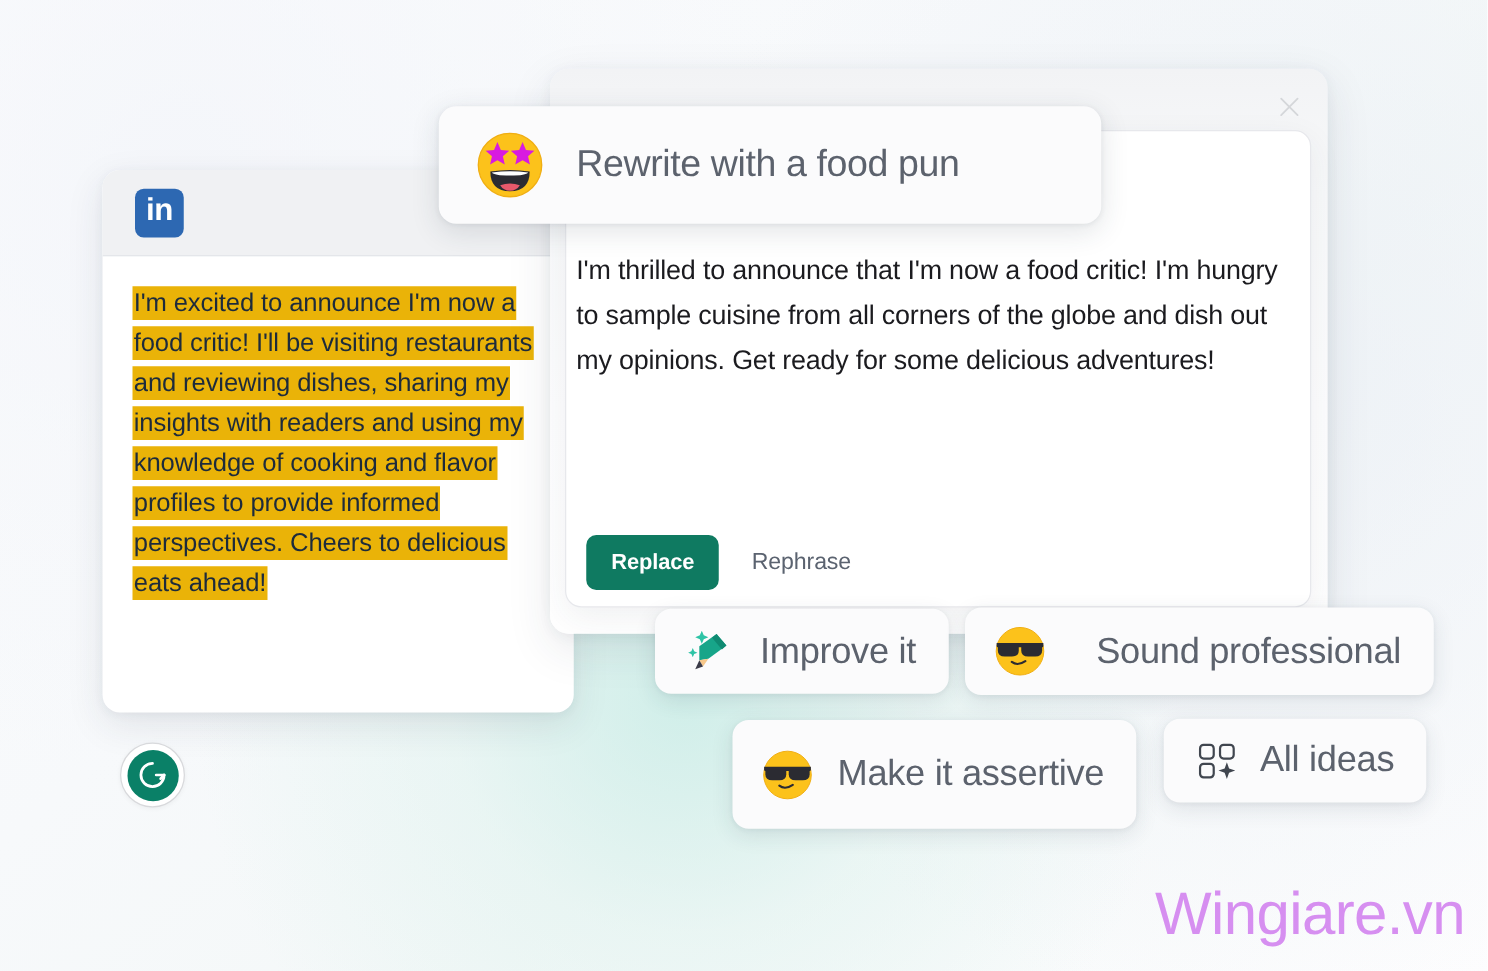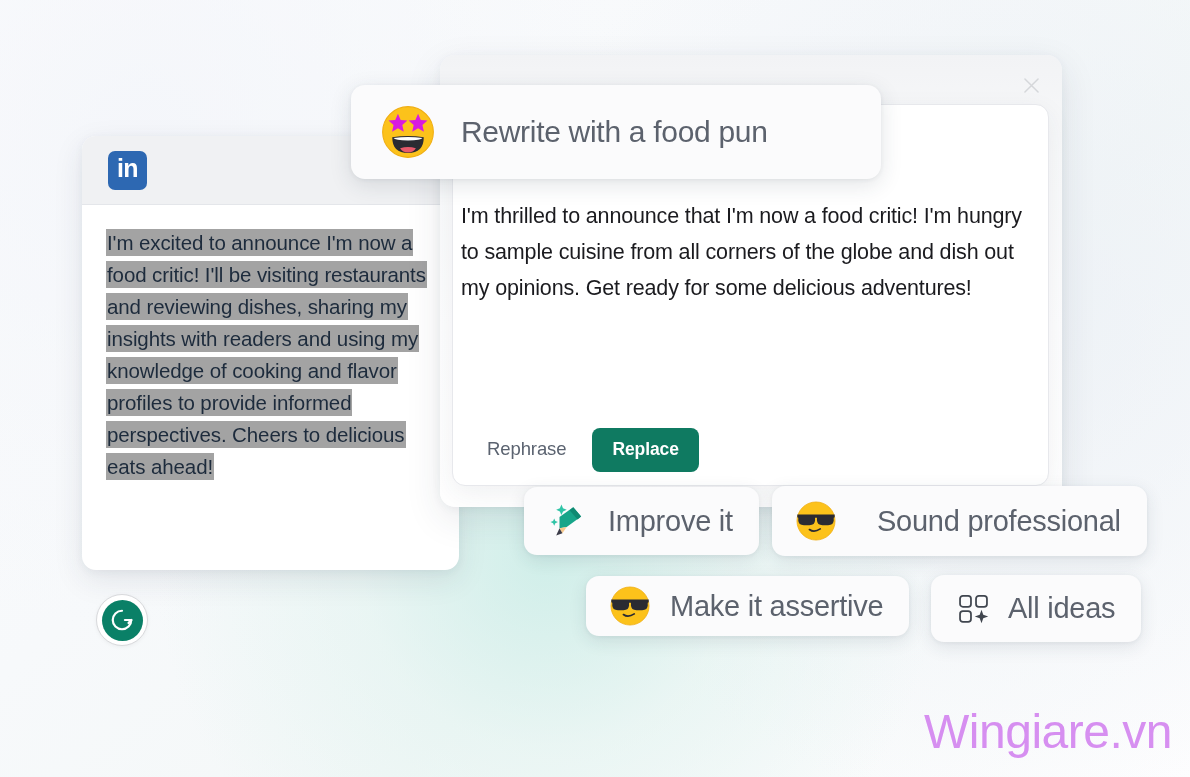--- a/index.html
+++ b/index.html
@@ -68,21 +68,21 @@
   #li-body {
     padding: 22px 24px 0 24px;
   }
   #li-text {
     font-size: 20.5px;
     line-height: 32px;
     color: #1d2b3c;
     letter-spacing: -0.1px;
   }
   #li-text span.hl {
-    background: #a3a3a3;
+    background: #eab308;
     padding: 2px 1px;
     box-decoration-break: clone;
     -webkit-box-decoration-break: clone;
   }
 
   
   #grammarly-badge {
     position: absolute;
     left: 96px;
     top: 594px;
@@ -222,21 +222,21 @@
     padding: 0 26px 0 23px;
   }
   .chip-label {
     font-size: 29px;
     color: #5c626d;
     letter-spacing: -0.25px;
     white-space: nowrap;
   }
   #chip-improve   { left: 524px; top: 487px; height: 68px; }
   #chip-sound     { left: 772px; top: 486px; height: 70px; gap: 40px; }
-  #chip-assertive { left: 586px; top: 576px; height: 60px; }
+  #chip-assertive { left: 586px; top: 576px; height: 87px; }
   #chip-allideas  { left: 931px; top: 575px; height: 67px; padding-left: 24px; gap: 16px; }
 
   
   #watermark {
     position: absolute;
     right: 18px;
     bottom: 18px;
     font-size: 48px;
     color: #d486f0;
     letter-spacing: -0.5px;
@@ -276,22 +276,22 @@
         <path d="M4.5 4.5 L19.5 19.5 M19.5 4.5 L4.5 19.5" stroke="#d5d7da" stroke-width="1.7" stroke-linecap="round"></path>
       </svg>
     </div>
   </div>
 
   <div id="inner-card">
     <div id="rewrite-body">
       <div id="rewrite-text">I'm thrilled to announce that I'm now a food critic! I'm hungry to sample cuisine from all corners of the globe and dish out my opinions. Get ready for some delicious adventures!</div>
     </div>
     <div id="action-row">
+      <button id="replace-button">Replace</button>
       <button id="rephrase-button">Rephrase</button>
-      <button id="replace-button">Replace</button>
     </div>
   </div>
 
   <div id="title-pill">
     <span>
       <svg class="emoji-svg" width="56" height="56" viewBox="0 0 64 64" aria-hidden="true">
         <circle cx="32" cy="32" r="29" fill="#fcc21b"></circle>
         <circle cx="32" cy="32" r="29" fill="none" stroke="#f0ae13" stroke-width="1.2"></circle>
         <path d="M20.5 11 L23.6 18.2 L31.3 18.9 L25.5 24 L27.2 31.6 L20.5 27.6 L13.8 31.6 L15.5 24 L9.7 18.9 L17.4 18.2 Z" fill="#d81ae0"></path>
         <path d="M43.5 11 L46.6 18.2 L54.3 18.9 L48.5 24 L50.2 31.6 L43.5 27.6 L36.8 31.6 L38.5 24 L32.7 18.9 L40.4 18.2 Z" fill="#d81ae0"></path>

